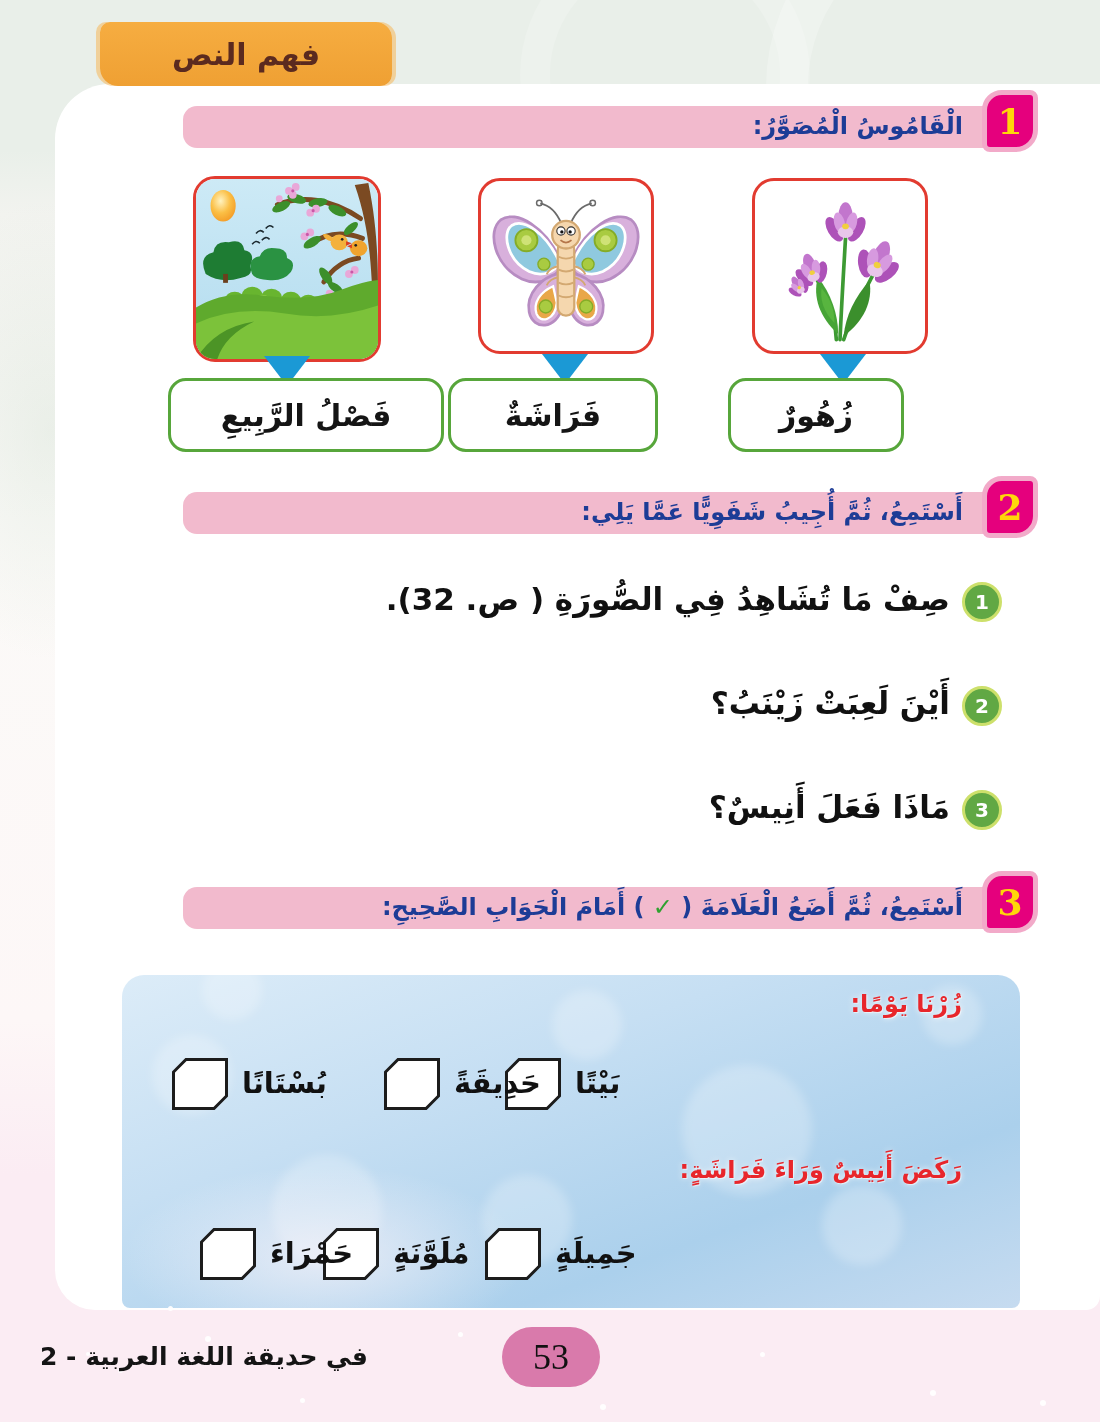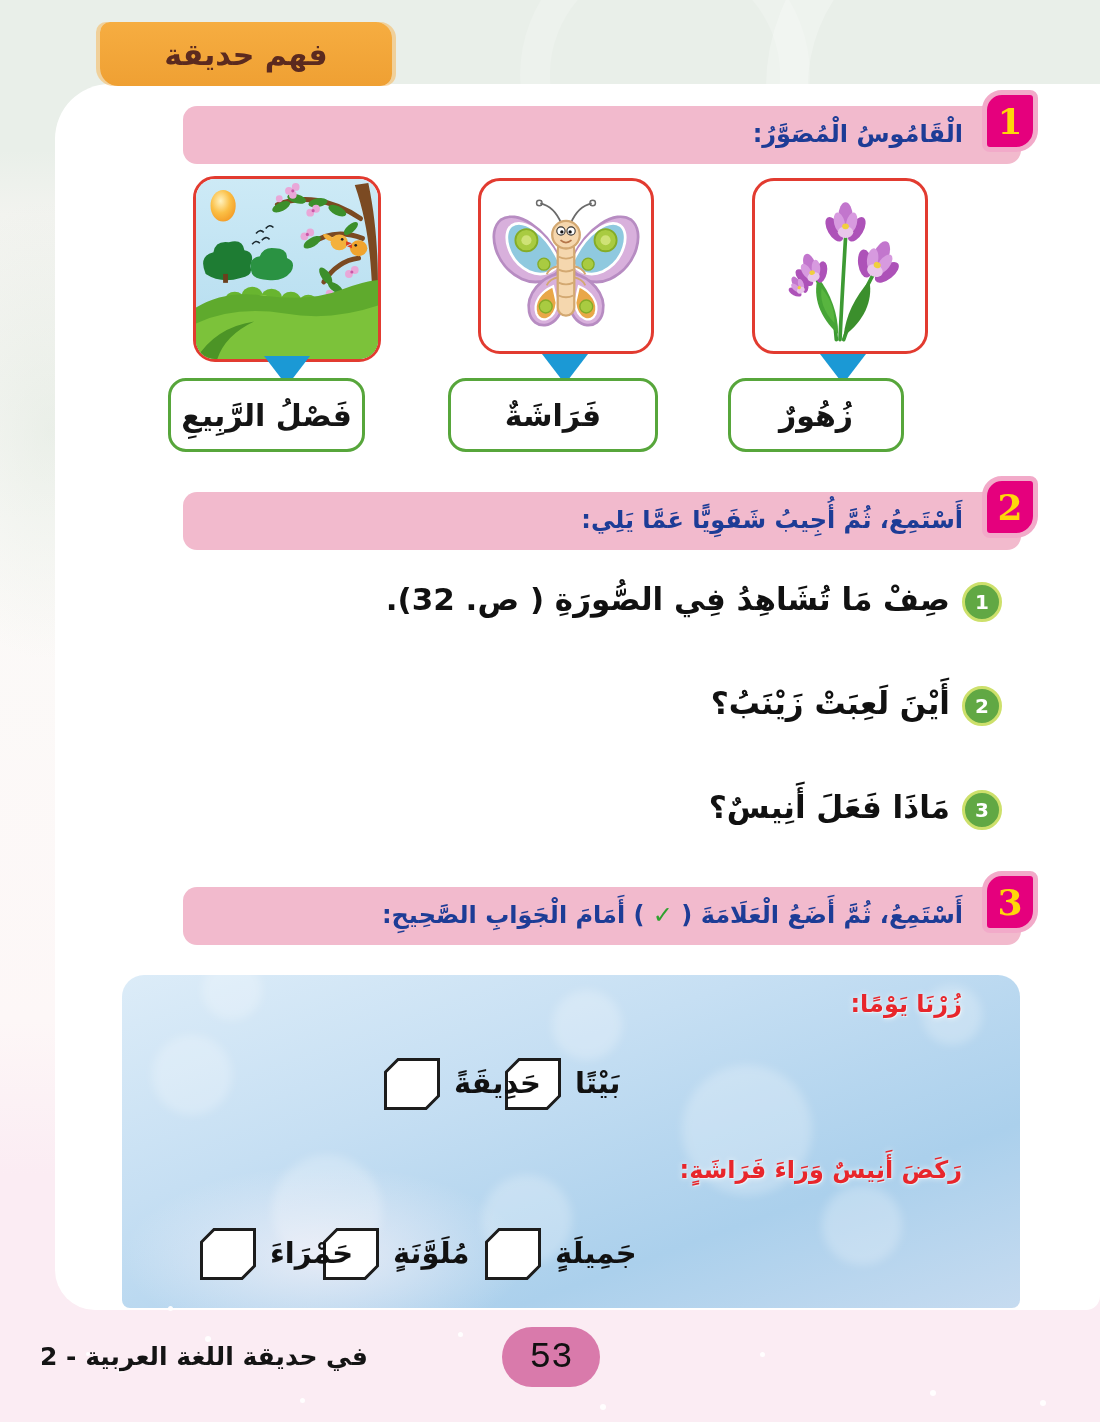--- a/index.html
+++ b/index.html
@@ -11,21 +11,21 @@
   .ring1{right:-70px;top:-115px;width:320px;height:320px;border:42px solid rgba(255,255,255,.5);opacity:.5;}
   .ring2{left:520px;top:-70px;width:230px;height:230px;border:30px solid rgba(255,255,255,.4);opacity:.45;}
   .blob{left:-90px;top:200px;width:280px;height:460px;background:radial-gradient(closest-side,rgba(213,226,213,.4),transparent);}
   .panel{left:55px;top:84px;width:1045px;height:1226px;background:#fff;border-radius:55px 0 14px 40px;}
 
   .header-badge{left:100px;top:22px;width:292px;height:64px;background:linear-gradient(180deg,#f6ad41,#efa033);
         border-radius:10px 16px 12px 18px;display:flex;align-items:center;justify-content:center;
         box-shadow:-4px 0 0 rgba(246,183,90,.55),4px 0 0 rgba(246,183,90,.55);}
   .header-badge span{color:#5b2a1f;font-weight:bold;font-size:30px;direction:rtl;}
 
-  .banner{background:#f2bacd;height:58px;border-radius:14px;left:183px;width:838px;direction:rtl;
+  .banner{background:#f2bacd;height:42px;border-radius:14px;left:183px;width:838px;direction:rtl;
           display:flex;align-items:center;}
   .banner .title{width:100%;text-align:right;padding-right:58px;color:#1d3c96;font-weight:bold;font-size:24px;line-height:1.3;white-space:nowrap;}
   .sec-badge{width:56px;height:62px;left:982px;background:#e5007d;border:5px solid #f2aac9;box-sizing:border-box;
              border-radius:20px 8px 22px 8px;display:flex;align-items:center;justify-content:center;}
   .sec-badge span{color:#ffd60a;font-family:"DejaVu Serif",serif;font-weight:bold;font-size:36px;line-height:1;}
 
   .card{background:#fff;border:3px solid #e23b30;border-radius:22px;overflow:hidden;box-sizing:border-box;}
   .card svg{display:block;width:100%;height:100%;}
   .pad-card{padding:4px;}
   .pointer{width:0;height:0;border-left:23px solid transparent;border-right:23px solid transparent;border-top:30px solid #1b99d5;}
@@ -45,35 +45,35 @@
   .prompt{direction:rtl;font-size:24px;font-weight:bold;color:#e8262b;white-space:nowrap;line-height:1.5;
           text-shadow:0 0 6px rgba(255,255,255,.85),1px 1px 0 rgba(255,255,255,.5);}
   .option{display:flex;align-items:center;gap:14px;}
   .option .word{font-size:29px;font-weight:bold;color:#111;direction:rtl;white-space:nowrap;line-height:1.5;}
   .checkbox{display:block;}
 
   .check-green{color:#2fa12f;}
   .footer-title{left:40px;top:1342px;direction:rtl;font-size:25px;font-weight:bold;color:#141414;white-space:nowrap;}
   .page-badge{left:502px;top:1327px;width:98px;height:60px;border-radius:30px;background:#d97aab;
               display:flex;align-items:center;justify-content:center;}
-  .page-badge span{font-family:Liberation Mono, monospace;font-size:36px;color:#111;}
+  .page-badge span{font-family:Liberation Serif, serif;font-size:36px;color:#111;}
   .dot{position:absolute;border-radius:50%;background:rgba(255,255,255,.92);}
 </style>
 </head>
 <body>
 
 <div id="page">
 
   <div class="ring ring1"></div>
   <div class="ring ring2"></div>
   <div class="abs blob"></div>
   <div class="abs panel"></div>
 
   <div class="abs header-badge">
-    <span>فهم حديقة</span>
+    <span>فهم النص</span>
   </div>
 
   <div class="abs banner" style="top:106px;">
     <div class="title">الْقَامُوسُ الْمُصَوَّرُ:</div>
   </div>
   <div class="abs sec-badge" style="top:90px;">
     <span>1</span>
   </div>
 
   <div class="abs card" style="left:193px;top:176px;width:188px;height:186px;">
@@ -233,21 +233,21 @@
       <use href="#flo" transform="translate(58,96) rotate(-18) scale(0.85)"></use>
       <use href="#flo" transform="translate(128,88) rotate(22) scale(1.1)"></use>
       <use href="#flo" transform="translate(44,112) rotate(-32) scale(0.55)"></use>
     </svg>
   </div>
 
   <div class="abs pointer" style="left:264px;top:356px;"></div>
   <div class="abs pointer" style="left:542px;top:354px;"></div>
   <div class="abs pointer" style="left:820px;top:354px;"></div>
 
-  <div class="abs word-label" style="left:168px;top:378px;width:197px;height:74px;">
+  <div class="abs word-label" style="left:168px;top:378px;width:276px;height:74px;">
     <span>فَصْلُ الرَّبِيعِ</span>
   </div>
   <div class="abs word-label" style="left:448px;top:378px;width:210px;height:74px;">
     <span>فَرَاشَةٌ</span>
   </div>
   <div class="abs word-label" style="left:728px;top:378px;width:176px;height:74px;">
     <span>زُهُورٌ</span>
   </div>
 
   <div class="abs banner" style="top:492px;">
@@ -296,20 +296,26 @@
     <svg class="checkbox" width="56" height="52" viewBox="0 0 56 52">
       <polygon points="14,1.5 54.5,1.5 54.5,38 42,50.5 1.5,50.5 1.5,14" fill="#ffffff" stroke="#1c1c1c" stroke-width="3"></polygon>
     </svg>
     <span class="word">بَيْتًا</span>
   </div>
   <div class="abs option" style="left:340px;top:1058px;padding-left:44px;">
     <svg class="checkbox" width="56" height="52" viewBox="0 0 56 52">
       <polygon points="14,1.5 54.5,1.5 54.5,38 42,50.5 1.5,50.5 1.5,14" fill="#ffffff" stroke="#1c1c1c" stroke-width="3"></polygon>
     </svg>
     <span class="word">حَدِيقَةً</span>
+  </div>
+  <div class="abs option" style="left:172px;top:1058px;">
+    <svg class="checkbox" width="56" height="52" viewBox="0 0 56 52">
+      <polygon points="14,1.5 54.5,1.5 54.5,38 42,50.5 1.5,50.5 1.5,14" fill="#ffffff" stroke="#1c1c1c" stroke-width="3"></polygon>
+    </svg>
+    <span class="word">بُسْتَانًا</span>
   </div>
 
   <div class="abs prompt" style="right:138px;top:1152px;">رَكَضَ أَنِيسٌ وَرَاءَ فَرَاشَةٍ:</div>
 
   <div class="abs option" style="left:485px;top:1228px;">
     <svg class="checkbox" width="56" height="52" viewBox="0 0 56 52">
       <polygon points="14,1.5 54.5,1.5 54.5,38 42,50.5 1.5,50.5 1.5,14" fill="#ffffff" stroke="#1c1c1c" stroke-width="3"></polygon>
     </svg>
     <span class="word">جَمِيلَةٍ</span>
   </div>

